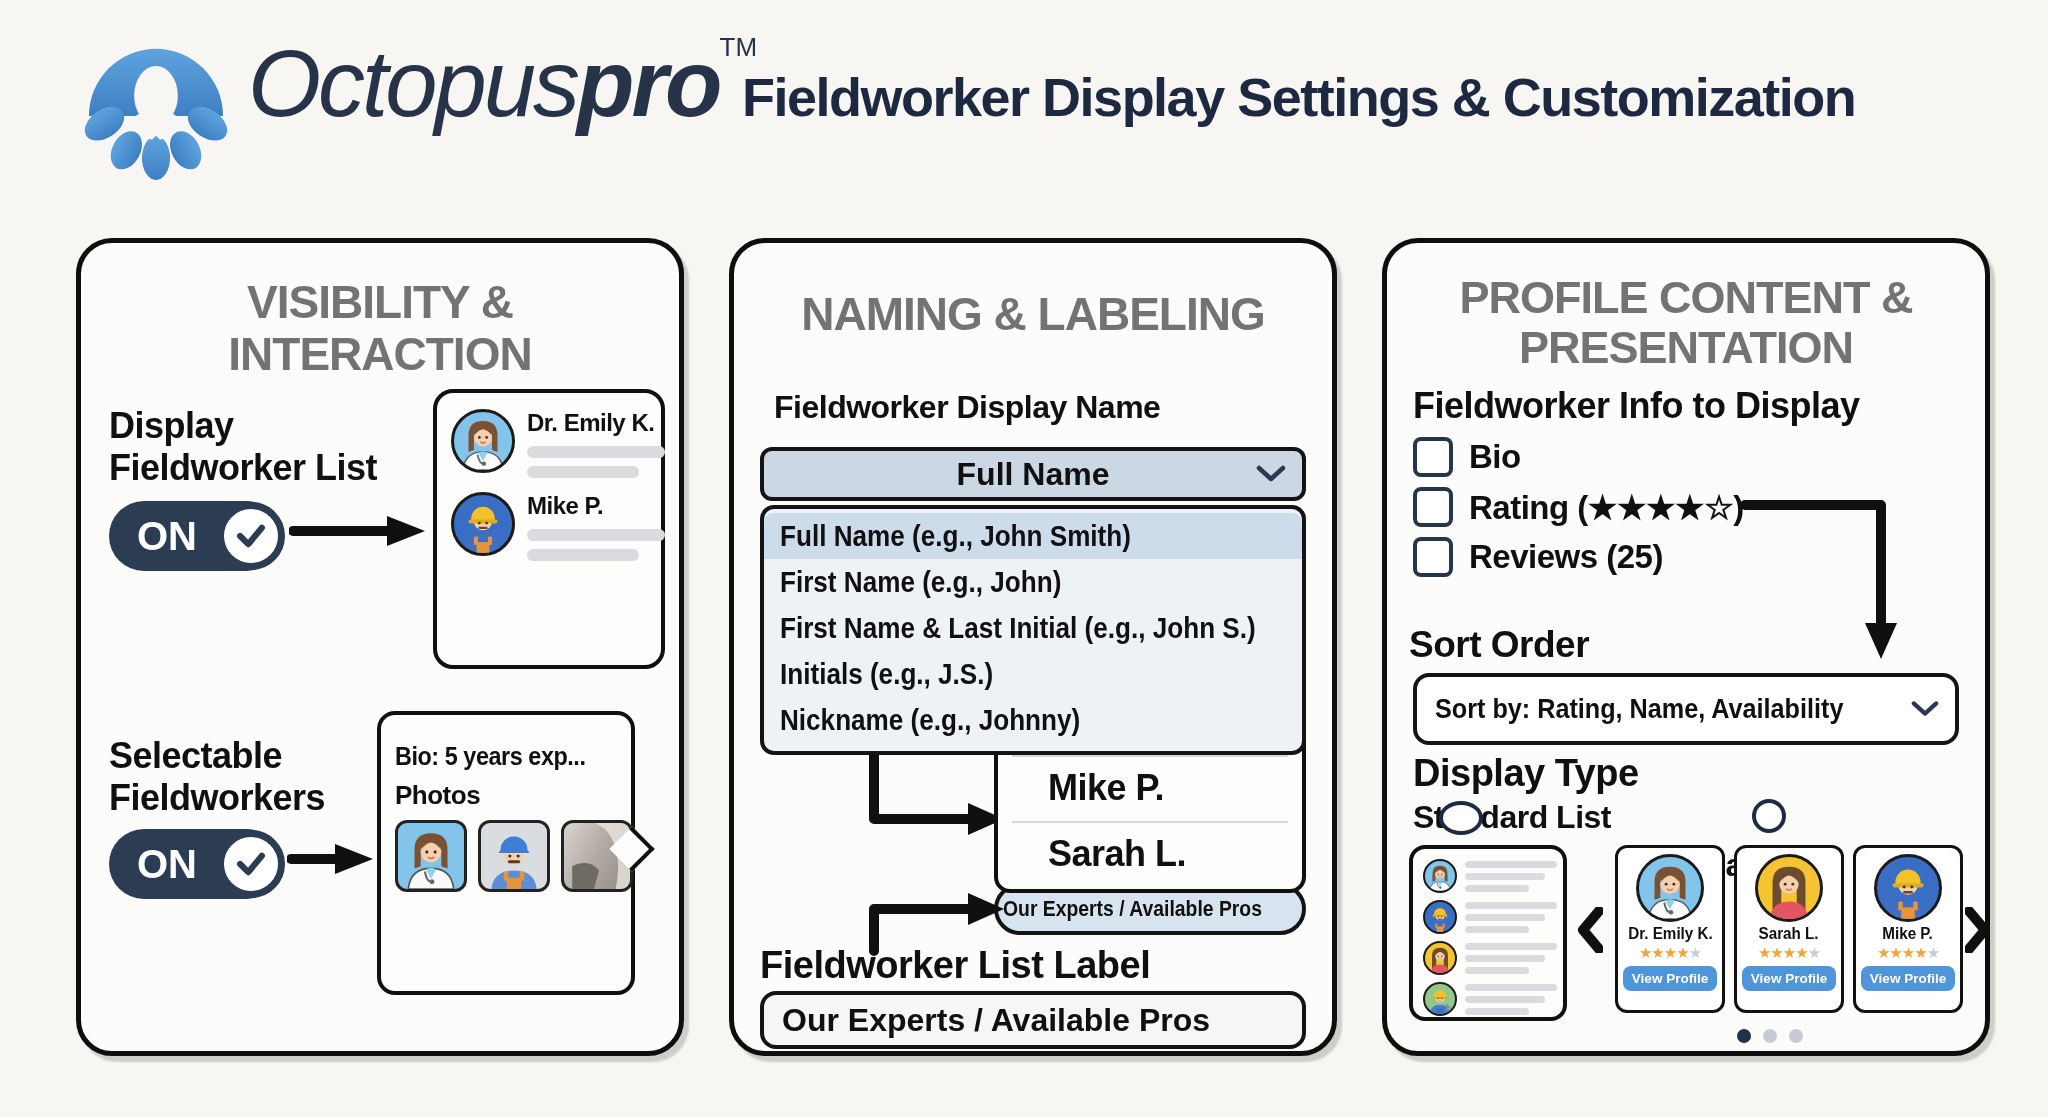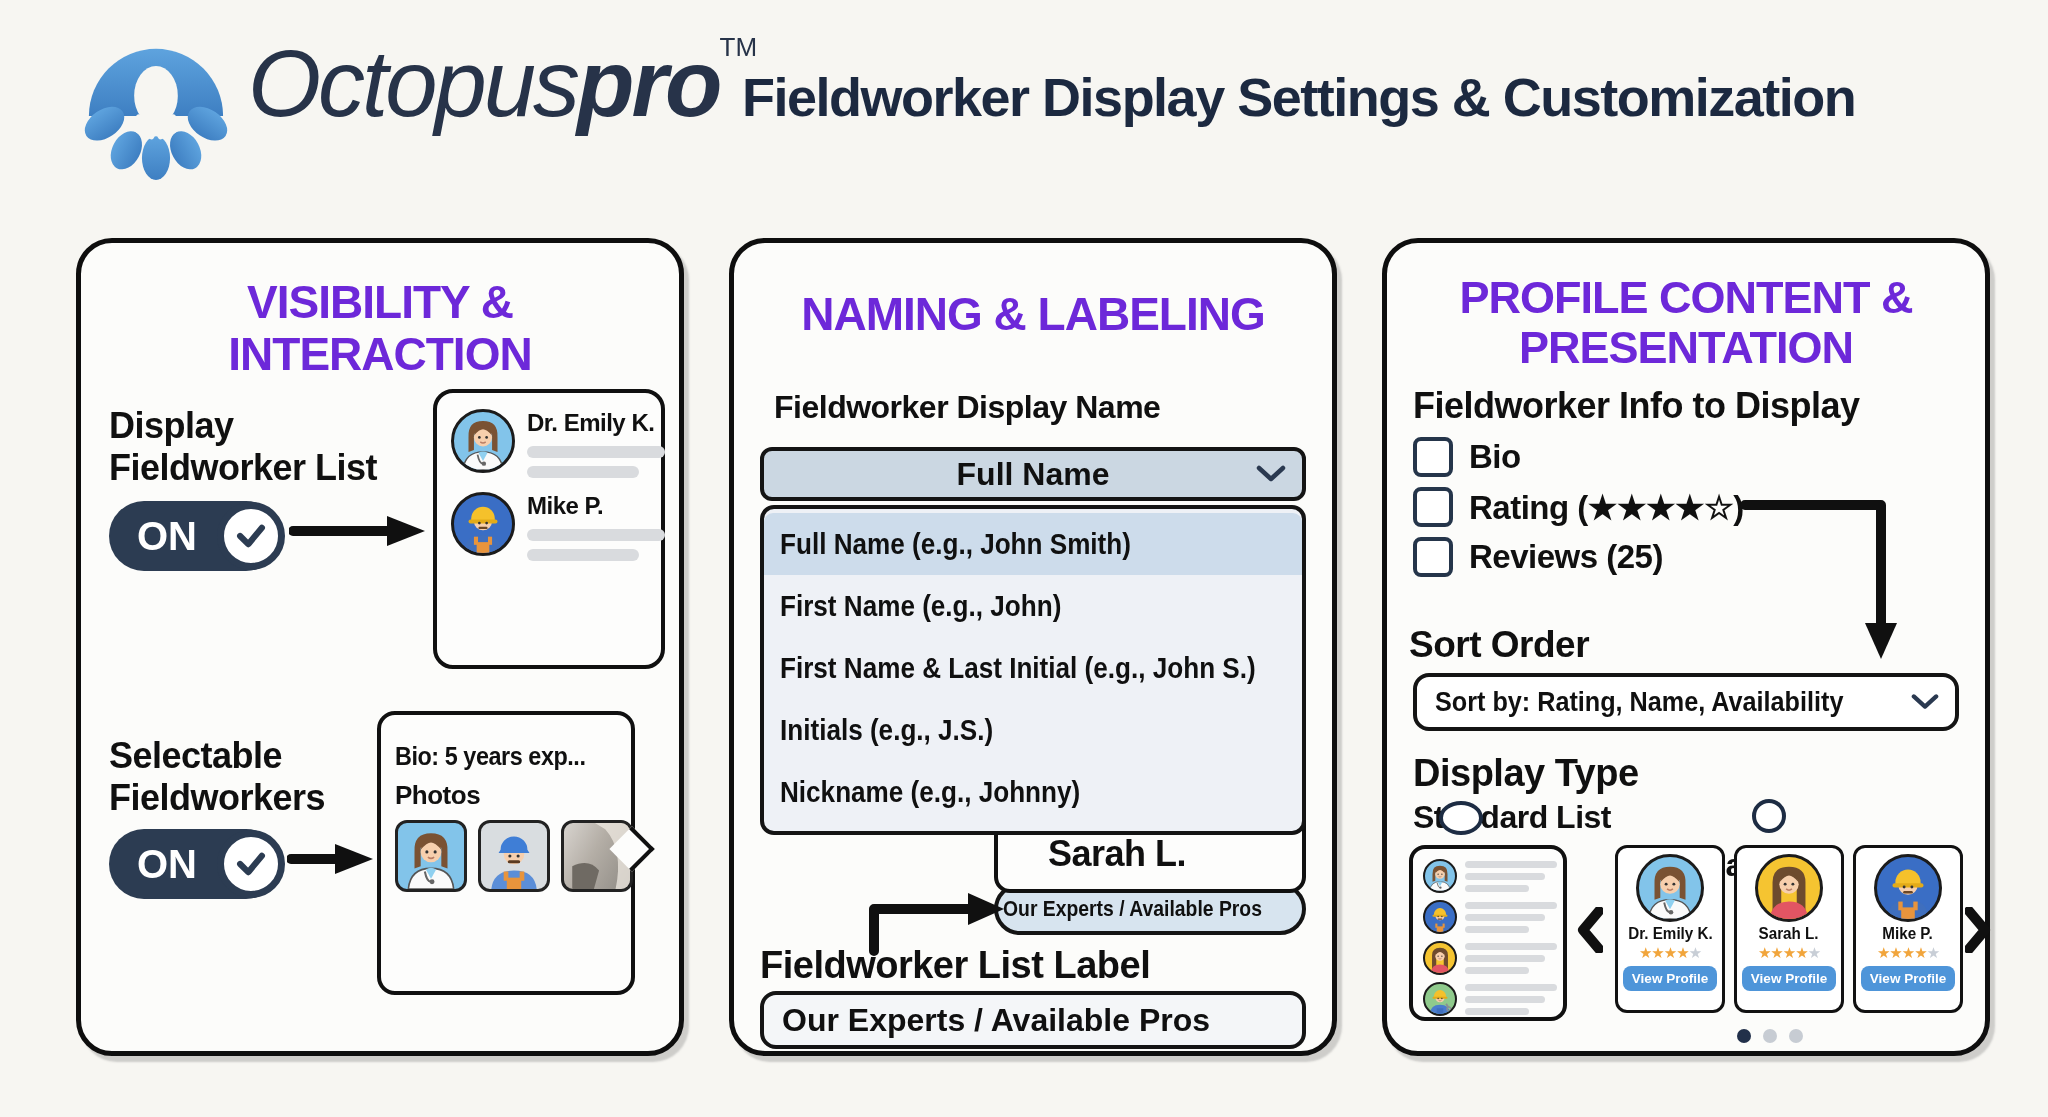--- a/index.html
+++ b/index.html
@@ -12,21 +12,21 @@
   .brand .lt{font-weight:400;}
   .brand b{font-weight:700;font-style:italic;}
   .brand sup{font-size:26px;font-style:normal;vertical-align:60px;letter-spacing:0;}
   .page-title{position:absolute;left:742px;top:66px;font-size:54px;font-weight:700;color:#1c2940;
               letter-spacing:-1.5px;white-space:nowrap;}
   
   .panels{position:absolute;left:76px;top:238px;width:1914px;height:818px;display:flex;gap:45px;}
   .panel{flex:1;position:relative;background:#fcfcfa;border:5px solid #0e0e0e;border-radius:36px;
          box-shadow:5px 6px 2px rgba(130,130,130,.35);}
   .h2{position:absolute;left:50%;transform:translateX(-50%);text-align:center;font-weight:700;
-      font-size:46px;line-height:1.12;color:#6d28d9;letter-spacing:-1px;}
+      font-size:46px;line-height:1.12;color:#737373;letter-spacing:-1px;}
   .lbl{position:absolute;font-weight:700;line-height:1.18;letter-spacing:-0.5px;}
   .cond{display:inline-block;transform:scaleX(0.9);transform-origin:0 50%;white-space:nowrap;}
   
   .toggle{position:absolute;width:172px;height:70px;background:#2c3c52;border-radius:36px;
           display:flex;align-items:center;padding-left:28px;box-sizing:border-box;}
   .toggle .on{color:#fff;font-weight:700;font-size:40px;letter-spacing:0;}
   .knob{position:absolute;right:-4px;top:1px;width:68px;height:68px;background:#fff;border-radius:50%;
         border:7px solid #2c3c52;box-sizing:border-box;display:flex;align-items:center;justify-content:center;}
   
   .arr{position:absolute;}
@@ -46,37 +46,37 @@
   .thumb{width:66px;height:66px;border-radius:12px;border:3px solid #222;overflow:hidden;flex:none;
          background:var(--bg,#ccc);}
   .thumb svg{display:block;width:100%;height:100%;}
   
   .sel{position:absolute;left:26px;right:26px;height:54px;background:#cbd7e2;border:4px solid #141414;
        border-radius:12px;display:flex;align-items:center;padding:0 18px;box-sizing:border-box;
        font-weight:700;font-size:32px;}
   .chev{position:absolute;right:16px;top:50%;transform:translateY(-50%);}
   .optlist{position:absolute;left:26px;right:26px;background:#eef1f6;border:4px solid #141414;
            border-radius:14px;z-index:3;padding:4px 0 8px;box-sizing:border-box;}
-  .opt{height:46px;display:flex;align-items:center;padding:8px 16px;font-weight:700;font-size:29px;}
+  .opt{height:46px;display:flex;align-items:center;padding:0 16px;font-weight:700;font-size:29px;}
   .opt.hl{background:#cddceb;border-radius:9px 9px 0 0;}
   .prevcard{position:absolute;background:#fdfdfc;border:4px solid #101010;border-radius:16px;z-index:1;
             box-sizing:border-box;}
   .pdiv{position:absolute;left:14px;right:14px;height:2px;background:#d3d7db;}
   .pname{position:absolute;left:50px;font-weight:700;font-size:36px;letter-spacing:-0.5px;}
   .pill{position:absolute;background:#d7e4ef;border:4px solid #141414;border-radius:26px;
         display:flex;align-items:center;justify-content:center;box-sizing:border-box;
         font-weight:700;font-size:22px;}
   .inputbox{position:absolute;left:26px;right:26px;height:58px;background:#f4f6f8;border:4px solid #141414;
             border-radius:16px;display:flex;align-items:center;padding:0 18px;box-sizing:border-box;
             font-weight:700;font-size:32px;}
   
   .cbrow{position:absolute;left:26px;display:flex;align-items:center;gap:16px;height:44px;}
   .cb{width:32px;height:32px;border:4px solid #25354a;border-radius:8px;background:#fff;flex:none;}
   .cbl{font-weight:700;font-size:33px;letter-spacing:-0.5px;white-space:nowrap;}
-  .selw{position:absolute;left:26px;right:26px;height:58px;background:#fff;border:4px solid #141414;
+  .selw{position:absolute;left:26px;right:26px;height:72px;background:#fff;border:4px solid #141414;
         border-radius:16px;display:flex;align-items:center;padding:0 18px;box-sizing:border-box;
         font-weight:700;font-size:28px;}
   .radrow{position:absolute;display:flex;align-items:center;gap:14px;}
   .radio{width:34px;height:34px;border:4px solid #1d2c43;border-radius:50%;box-sizing:border-box;
          background:#fff;flex:none;display:flex;align-items:center;justify-content:center;}
   .radio.sel::after{content:'';width:16px;height:16px;background:#1d2c43;border-radius:50%;}
   .radl{font-weight:700;font-size:32px;letter-spacing:-0.5px;}
   .mockcard{position:absolute;background:#fdfdfc;border:4px solid #101010;border-radius:16px;
             box-sizing:border-box;padding:10px;display:flex;flex-direction:column;gap:7px;}
   .mrow{display:flex;gap:8px;align-items:center;}

